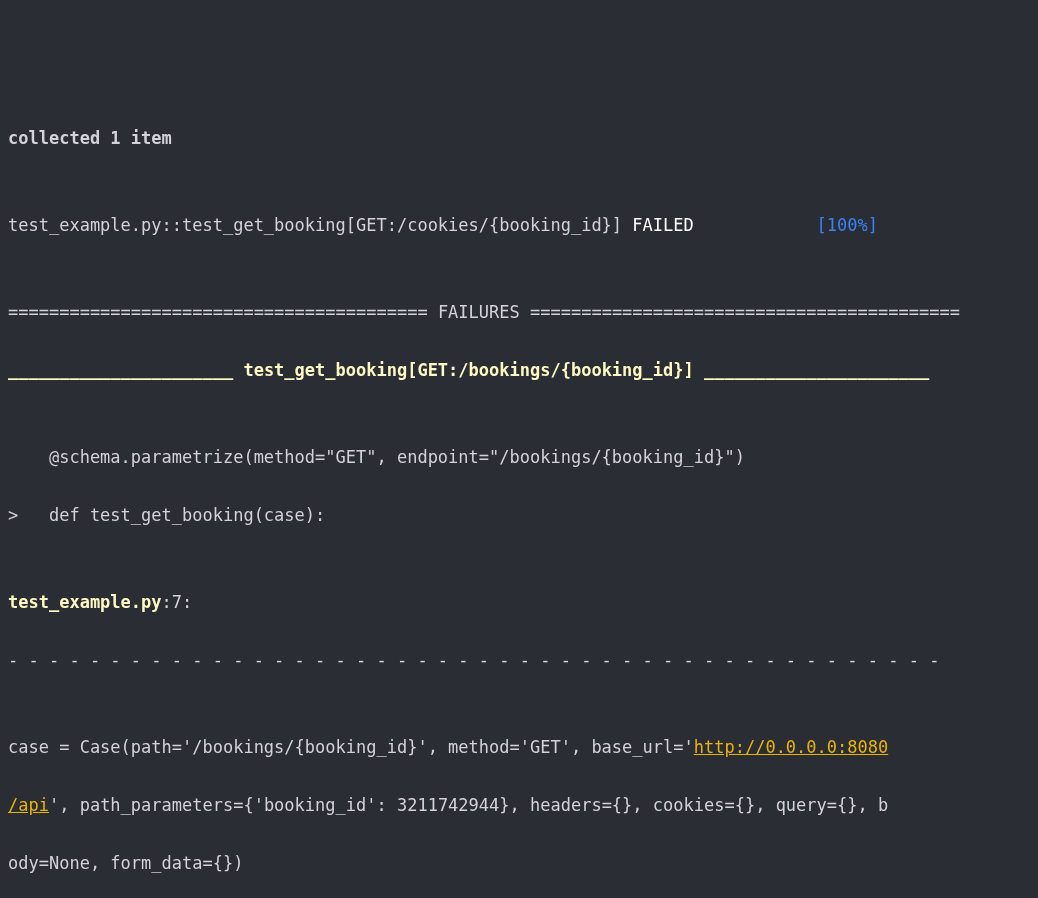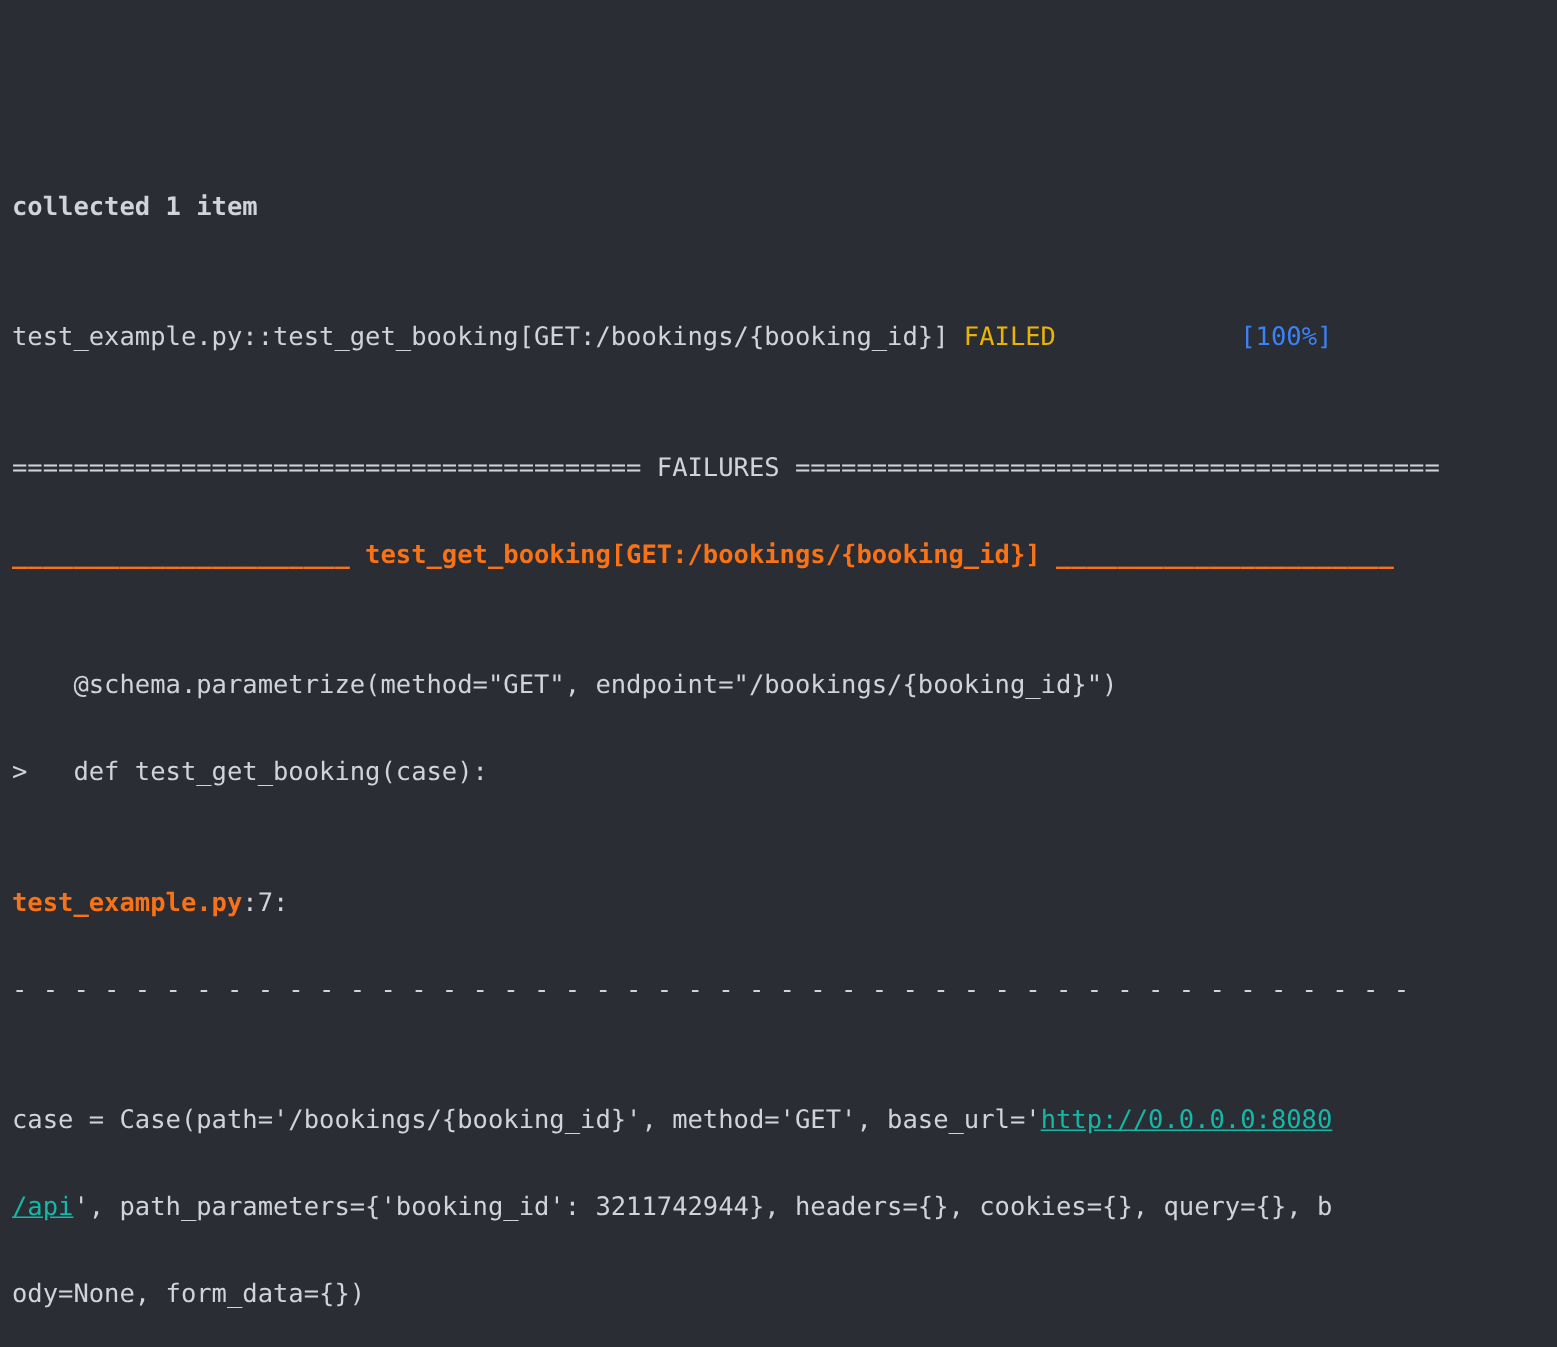--- a/index.html
+++ b/index.html
@@ -5,36 +5,36 @@
   * { margin:0; padding:0; box-sizing:border-box; }
   html,body { width:1038px; height:898px; background:#2b2d35; overflow:hidden; }
   body {
     font-family: "SFMono-Regular","Consolas","Menlo","DejaVu Sans Mono",monospace;
     font-size:17px;
     line-height:29px;
     color:#d1d3d8;
     padding:8px 8px 8px 8px;
     white-space:pre;
   }
-  .red    { color:#eab308;margin-top:11px; }
-  .redb   { color:#f97316; font-weight:bold; }
+  .red    { color:#ffffff;margin-top:11px; }
+  .redb   { color:#fef9c3; font-weight:bold; }
   .teal   { color:#3b82f6; }
-  .link   { color:#14b8a6; text-decoration:underline; }
+  .link   { color:#eab308; text-decoration:underline; }
   .bold   { font-weight:bold; }
   .line   { display:block; }
   a.link { cursor:pointer; }
 </style>
 </head>
 <body>
 
 
 
 <span class="line"><span class="bold">collected 1 item</span></span>
 <span class="line"></span>
-<span class="line"><span>test_example.py::test_get_booking[GET:/bookings/{booking_id}] </span><span class="red">FAILED</span><span>            </span><span class="teal">[100%]</span></span>
+<span class="line"><span>test_example.py::test_get_booking[GET:/cookies/{booking_id}] </span><span class="red">FAILED</span><span>            </span><span class="teal">[100%]</span></span>
 <span class="line"></span>
 <span class="line"><span>========================================= </span><span>FAILURES</span><span> ==========================================</span></span>
 <span class="line redb"><span>______________________ </span><span>test_get_booking[GET:/bookings/{booking_id}]</span><span> ______________________</span></span>
 <span class="line"></span>
 <span class="line">    @schema.parametrize(method="GET", endpoint="/bookings/{booking_id}")</span>
 <span class="line">&gt;   def test_get_booking(case):</span>
 <span class="line"></span>
 <span class="line"><span class="redb">test_example.py</span><span>:7:</span></span>
 <span class="line">- - - - - - - - - - - - - - - - - - - - - - - - - - - - - - - - - - - - - - - - - - - - - - </span>
 <span class="line"></span>

